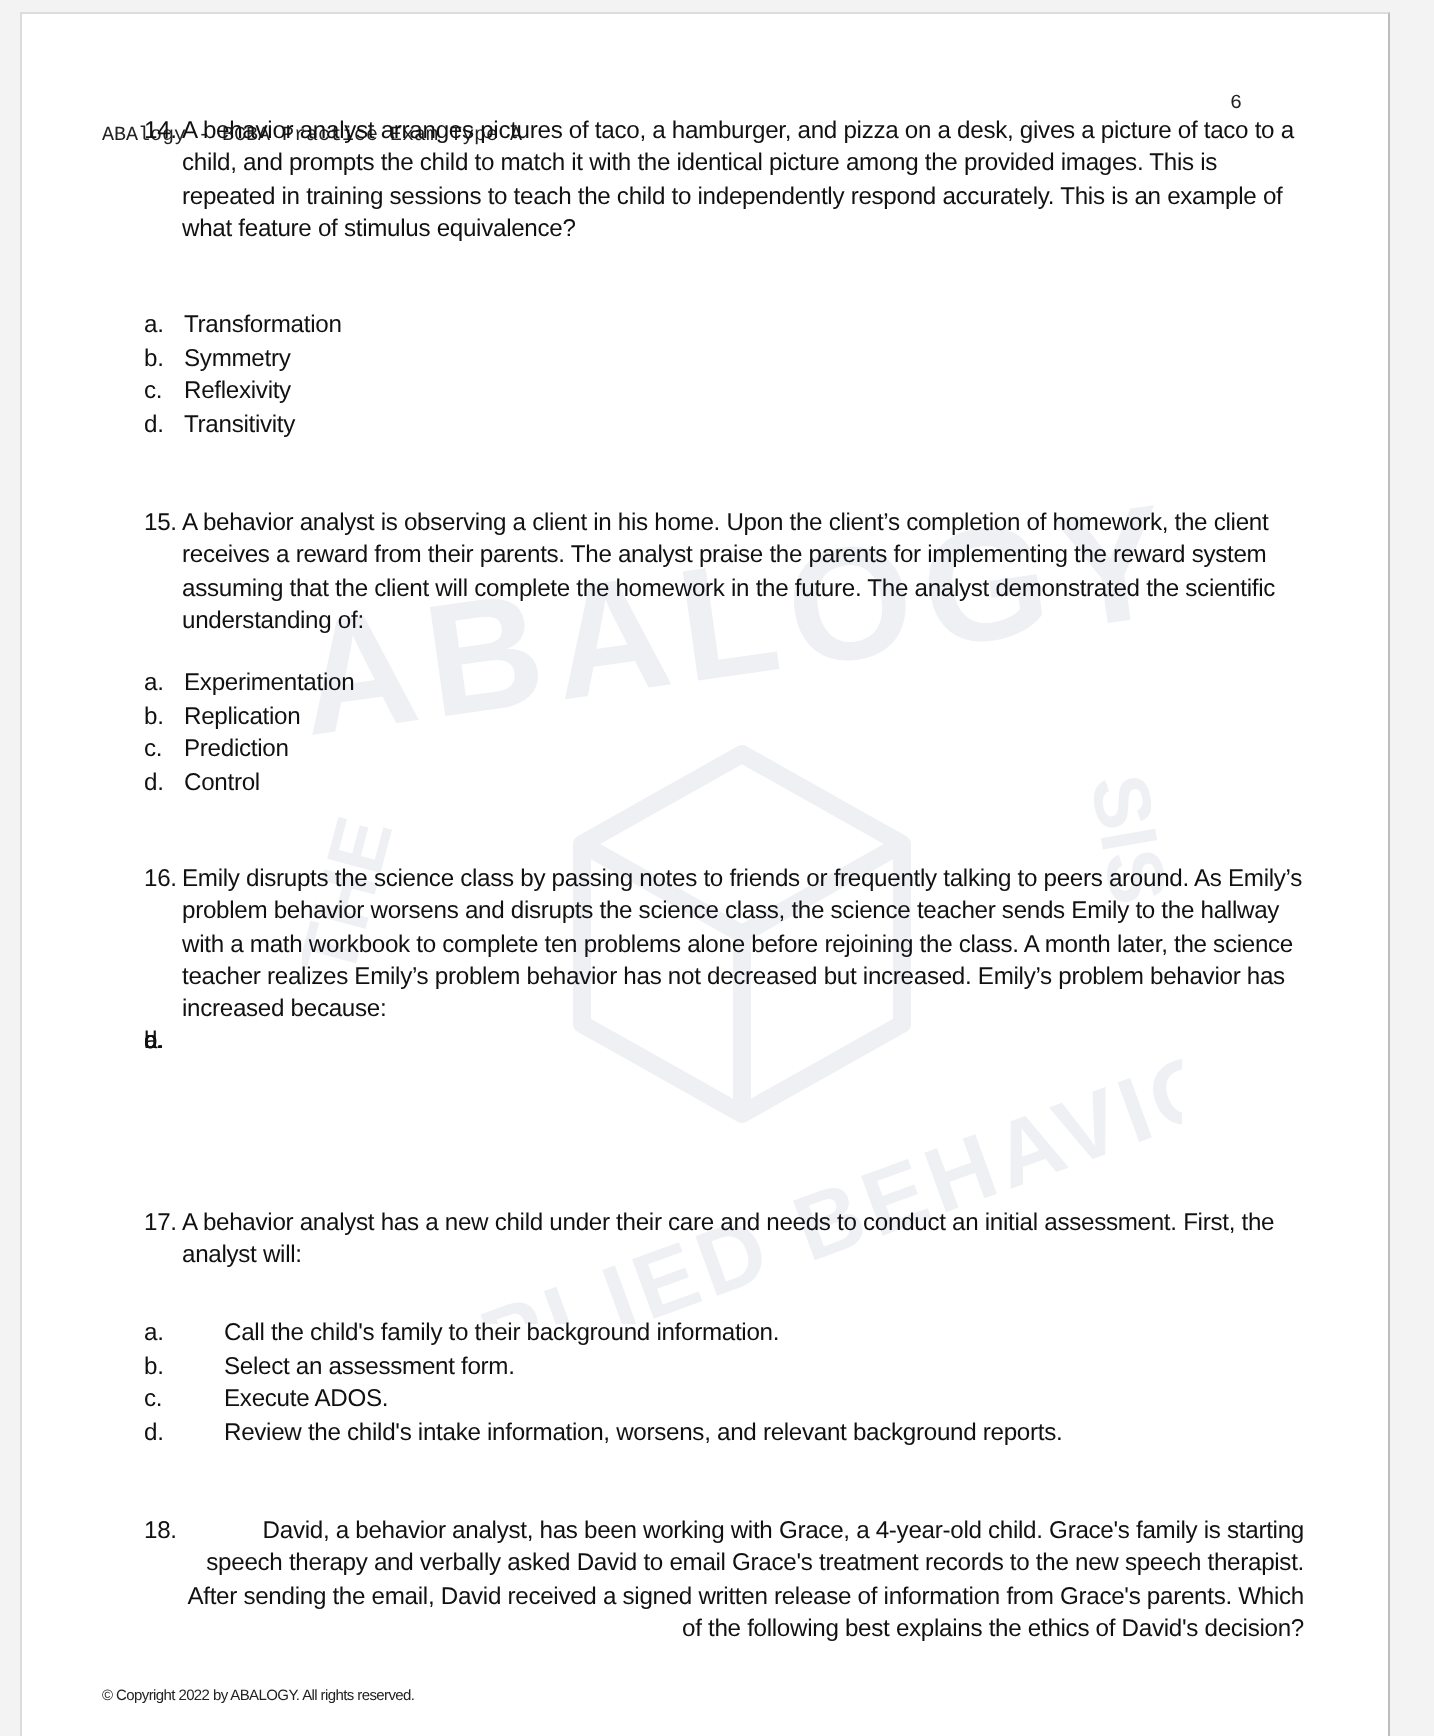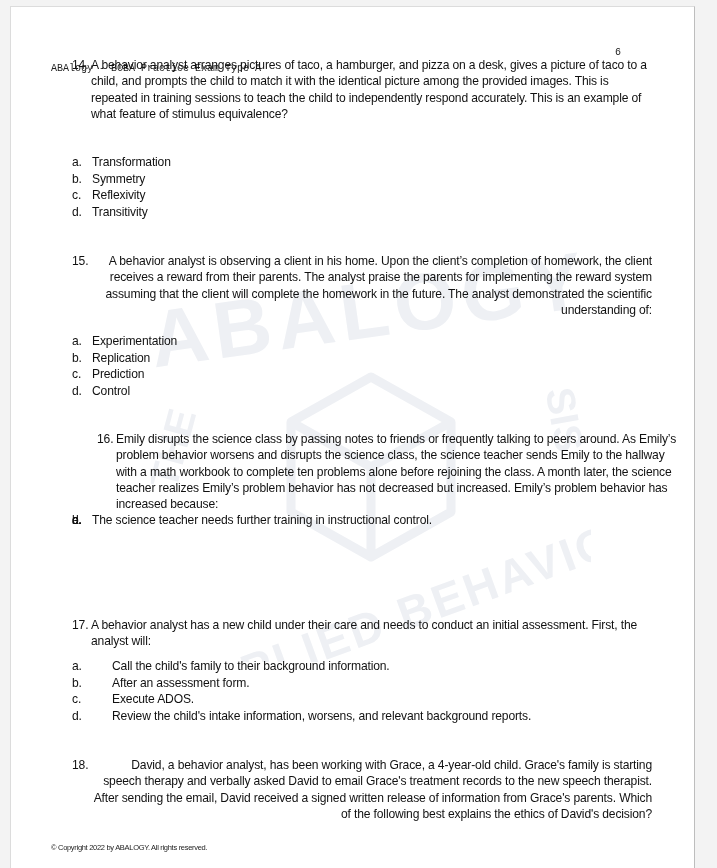--- a/index.html
+++ b/index.html
@@ -132,55 +132,55 @@
         <span>A behavior analyst arranges pictures of taco, a hamburger, and pizza on a desk, gives a picture of taco to a child, and prompts the child to match it with the identical picture among the provided images. This is repeated in training sessions to teach the child to independently respond accurately. This is an example of what feature of stimulus equivalence?</span>
       </div>
     </div>
     <div class="opts" style="top:147px;">
       <div class="opt"><span class="lt">a.</span><span>Transformation</span></div>
       <div class="opt"><span class="lt">b.</span><span>Symmetry</span></div>
       <div class="opt"><span class="lt">c.</span><span>Reflexivity</span></div>
       <div class="opt"><span class="lt">d.</span><span>Transitivity</span></div>
     </div>
 
-    <div class="q" style="top:246px;text-align:right;">
+    <div class="q" style="top:246px;">
       <div class="stem">
         <span class="num">15.</span>
         <span>A behavior analyst is observing a client in his home. Upon the client’s completion of homework, the client receives a reward from their parents. The analyst praise the parents for implementing the reward system assuming that the client will complete the homework in the future. The analyst demonstrated the scientific understanding of:</span>
       </div>
     </div>
     <div class="opts" style="top:326px;">
       <div class="opt"><span class="lt">a.</span><span>Experimentation</span></div>
       <div class="opt"><span class="lt">b.</span><span>Replication</span></div>
       <div class="opt"><span class="lt">c.</span><span>Prediction</span></div>
       <div class="opt"><span class="lt">d.</span><span>Control</span></div>
     </div>
 
-    <div class="q" style="top:424px;margin-left:25px;">
+    <div class="q" style="top:424px;">
       <div class="stem">
         <span class="num">16.</span>
         <span>Emily disrupts the science class by passing notes to friends or frequently talking to peers around. As Emily’s problem behavior worsens and disrupts the science class, the science teacher sends Emily to the hallway with a math workbook to complete ten problems alone before rejoining the class. A month later, the science teacher realizes Emily’s problem behavior has not decreased but increased. Emily’s problem behavior has increased because:</span>
       </div>
     </div>
     <div class="opts" style="top:505px;">
       <div class="opt"><span class="lt">a.</span></div>
       <div class="opt"><span class="lt">b.</span></div>
       <div class="opt"><span class="lt">c.</span></div>
-      <div class="opt"><span class="lt">d.</span><span>The science teacher needs further training in instructional control.</span></div>
+      <div class="opt"><span class="lt">d.</span></div>
     </div>
 
-    <div class="q" style="top:610px;">
+    <div class="q" style="top:596px;">
       <div class="stem">
         <span class="num">17.</span>
         <span>A behavior analyst has a new child under their care and needs to conduct an initial assessment. First, the analyst will:</span>
       </div>
     </div>
     <div class="opts wide" style="top:651px;">
       <div class="opt"><span class="lt">a.</span><span>Call the child's family to their background information.</span></div>
-      <div class="opt"><span class="lt">b.</span><span>After an assessment form.</span></div>
+      <div class="opt"><span class="lt">b.</span><span>Select an assessment form.</span></div>
       <div class="opt"><span class="lt">c.</span><span>Execute ADOS.</span></div>
       <div class="opt"><span class="lt">d.</span><span>Review the child's intake information, worsens, and relevant background reports.</span></div>
     </div>
 
     <div class="q" style="top:750px;text-align:right;">
       <div class="stem">
         <span class="num">18.</span>
         <span>David, a behavior analyst, has been working with Grace, a 4-year-old child. Grace's family is starting speech therapy and verbally asked David to email Grace's treatment records to the new speech therapist. After sending the email, David received a signed written release of information from Grace's parents. Which of the following best explains the ethics of David's decision?</span>
       </div>
     </div>

